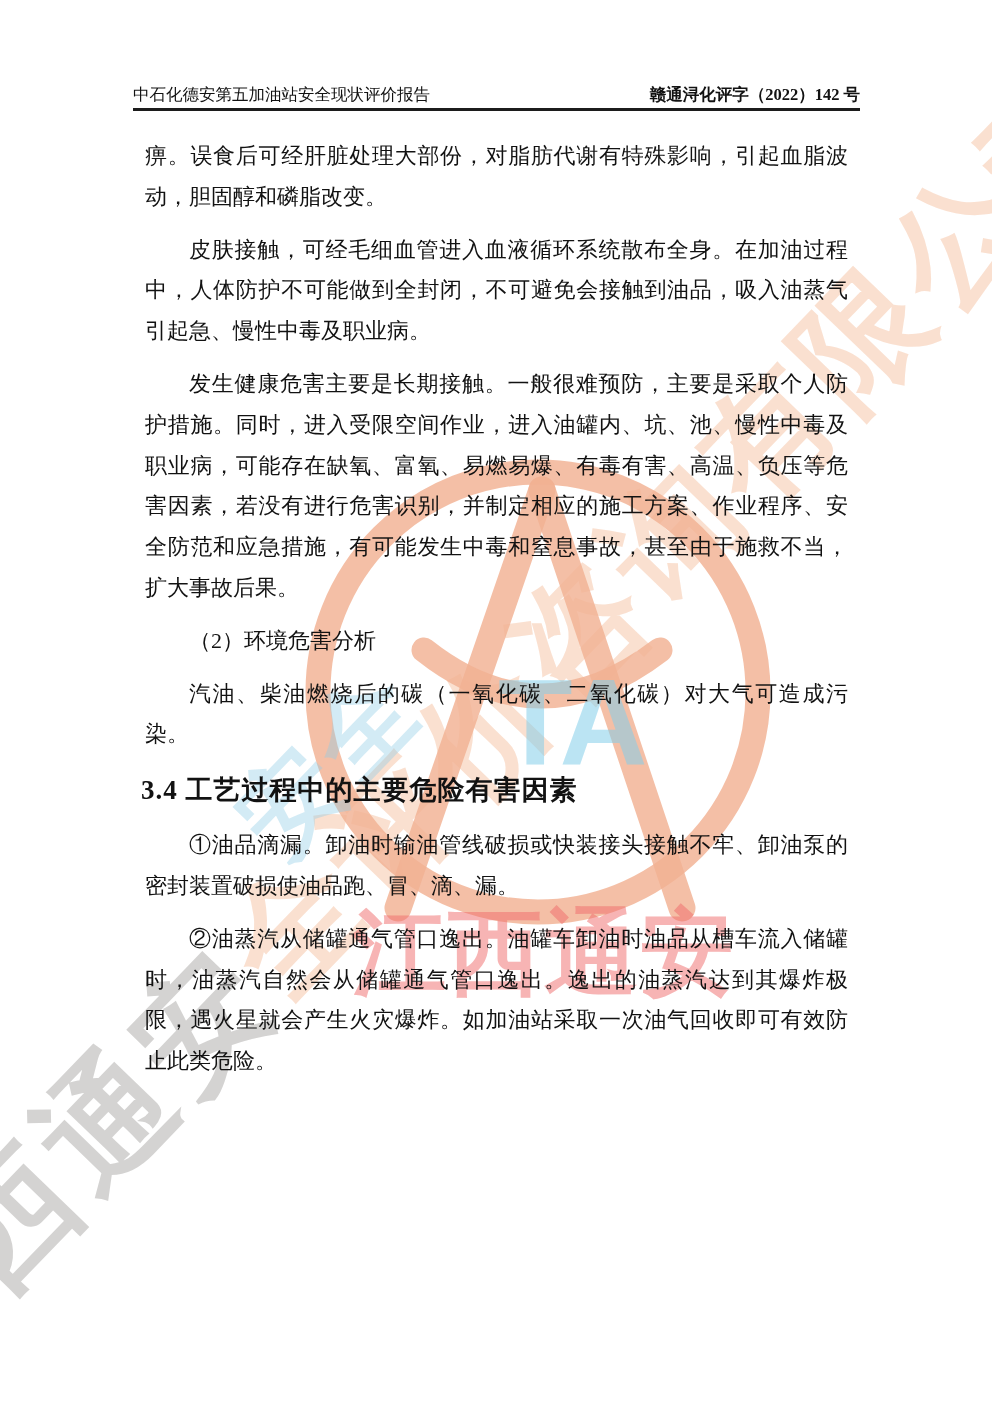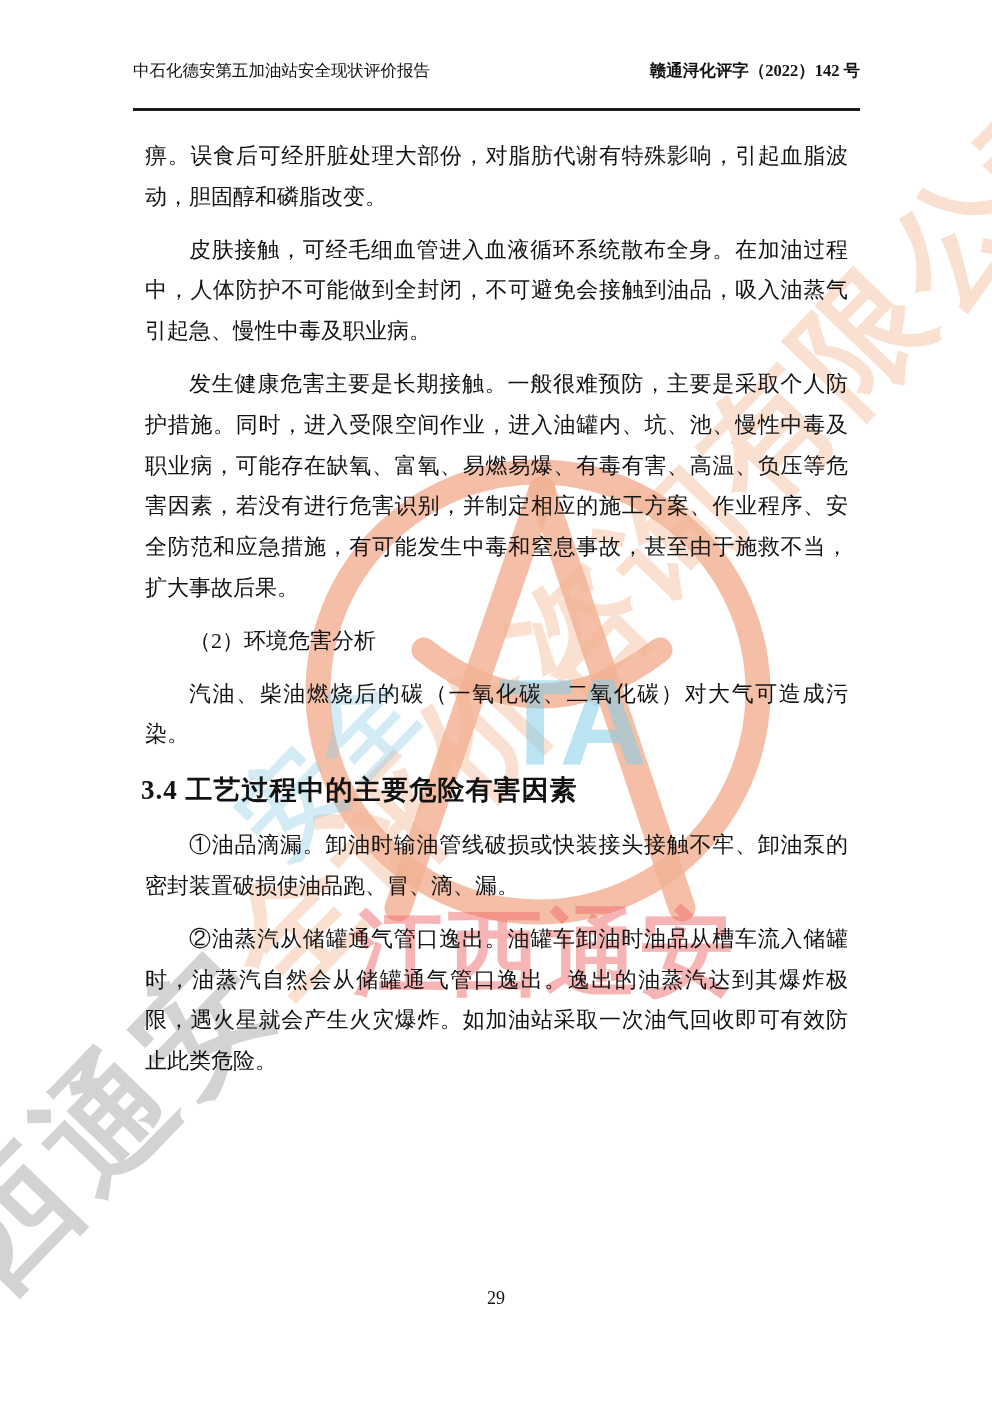--- a/index.html
+++ b/index.html
@@ -39,21 +39,21 @@
     color:rgba(145,206,230,0.40);
   }
   .wm-red{
     position:absolute;left:352px;top:906px;
     font-family:"DejaVu Sans","Liberation Sans",sans-serif;
     font-weight:bold;font-size:94px;line-height:1;letter-spacing:2px;
     color:rgba(240,106,106,0.50);
   }
   
   .hdr{
-    position:absolute;left:133px;top:60px;width:727px;z-index:1;
+    position:absolute;left:133px;top:84px;width:727px;z-index:1;
     display:flex;justify-content:space-between;align-items:flex-start;
     font-size:16.5px;
   }
   .hdr .right{font-weight:bold;}
   .rule{
     position:absolute;left:133px;top:108px;width:727px;height:3px;
     background:#1c1c1c;z-index:1;
   }
   
   .content{
@@ -113,15 +113,14 @@
       <p class="para body">痹。误食后可经肝脏处理大部份，对脂肪代谢有特殊影响，引起血脂波动，胆固醇和磷脂改变。</p>
       <p class="para body indent">皮肤接触，可经毛细血管进入血液循环系统散布全身。在加油过程中，人体防护不可能做到全封闭，不可避免会接触到油品，吸入油蒸气引起急、慢性中毒及职业病。</p>
       <p class="para body indent">发生健康危害主要是长期接触。一般很难预防，主要是采取个人防护措施。同时，进入受限空间作业，进入油罐内、坑、池、慢性中毒及职业病，可能存在缺氧、富氧、易燃易爆、有毒有害、高温、负压等危害因素，若没有进行危害识别，并制定相应的施工方案、作业程序、安全防范和应急措施，有可能发生中毒和窒息事故，甚至由于施救不当，扩大事故后果。</p>
       <p class="para body indent">（2）环境危害分析</p>
       <p class="para body indent">汽油、柴油燃烧后的碳（一氧化碳、二氧化碳）对大气可造成污染。</p>
       <p class="para heading">3.4 工艺过程中的主要危险有害因素</p>
       <p class="para body indent">①油品滴漏。卸油时输油管线破损或快装接头接触不牢、卸油泵的密封装置破损使油品跑、冒、滴、漏。</p>
       <p class="para body indent">②油蒸汽从储罐通气管口逸出。油罐车卸油时油品从槽车流入储罐时，油蒸汽自然会从储罐通气管口逸出。逸出的油蒸汽达到其爆炸极限，遇火星就会产生火灾爆炸。如加油站采取一次油气回收即可有效防止此类危险。</p>
     </div>
 
-  <div class="footer">29</div>
 
 </div>
 
 </body></html>

